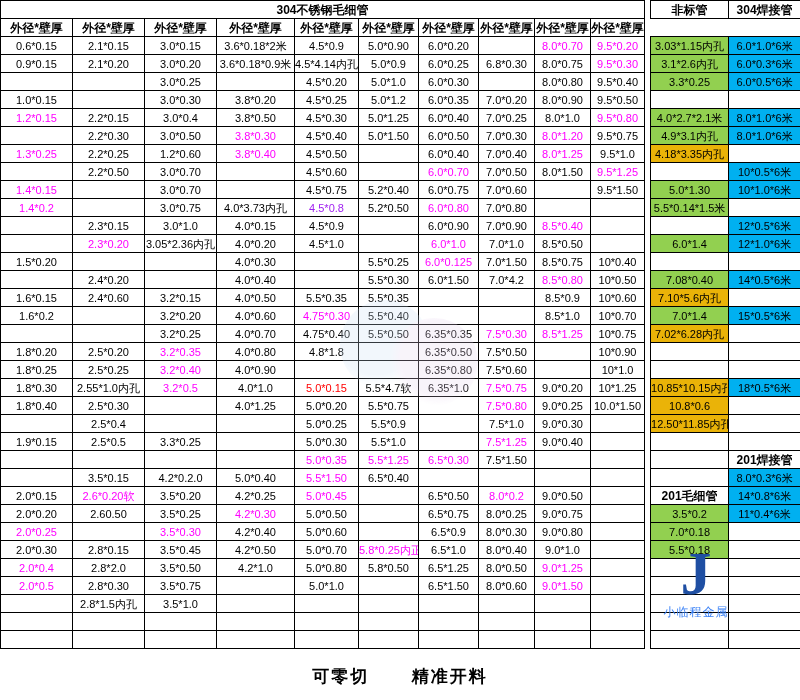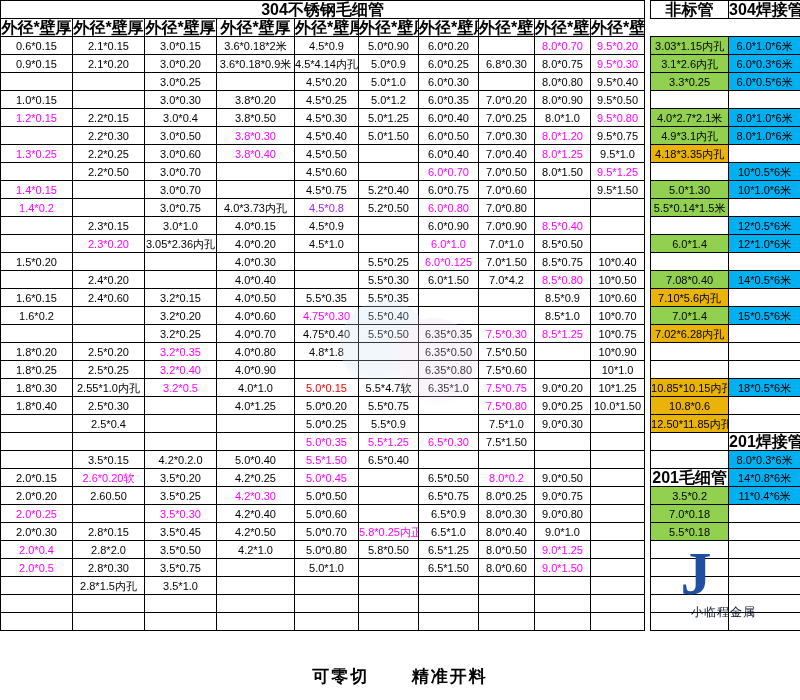--- a/index.html
+++ b/index.html
@@ -25,21 +25,21 @@
     height:17px;
     line-height:16px;
     text-align:center;
     vertical-align:middle;
     font-size:11px;
     font-weight:normal;
     padding:0;
     overflow:hidden;
     white-space:nowrap;
   }
-  .hdr{font-weight:bold;font-size:16px;}
+  .hdr{font-weight:bold;font-size:12px;}
   .noborder{border:none;background:#fff;}
   .c-pink{color:#ff00ff;}
   .c-purple{color:#a020f0;}
   .c-red{color:#ff0000;margin-top:8px;}
   .bg-green{background:#92d050;margin-top:36px;}
   .bg-cyan{background:#00b0f0;}
   .bg-white{background:#eab308;}
   .spacer{border:none;background:#fff;}
   
   #footer{
@@ -63,22 +63,22 @@
   }
   #logo .mark{
     font-family:"Liberation Serif","DejaVu Serif",serif;
     font-size:62px;
     color:#1f4fa3;
     font-weight:bold;
     line-height:62px;
     text-align:center;
   }
   #logo .cn{
-    text-align:right;
-    color:#0f172a;
+    text-align:center;
+    color:#3b82f6;
     font-size:12px;
     letter-spacing:1px;
   }
   #wm{
     position:absolute;
     left:330px;top:290px;
     width:180px;height:120px;
     opacity:.25;
     pointer-events:none;
   }
@@ -227,21 +227,21 @@
           <td>7.0*0.30</td>
           <td class="c-pink">8.0*1.20</td>
           <td>9.5*0.75</td>
           <td class="spacer"></td>
           <td class="bg-green">4.9*3.1内孔</td>
           <td class="bg-cyan">8.0*1.0*6米</td>
         </tr>
         <tr>
           <td class="c-pink">1.3*0.25</td>
           <td>2.2*0.25</td>
-          <td>3.0*0.60</td>
+          <td>1.2*0.60</td>
           <td class="c-pink">3.8*0.40</td>
           <td>4.5*0.50</td>
           <td></td>
           <td>6.0*0.40</td>
           <td>7.0*0.40</td>
           <td class="c-pink">8.0*1.25</td>
           <td>9.5*1.0</td>
           <td class="spacer"></td>
           <td class="bg-white">4.18*3.35内孔</td>
           <td></td>
@@ -462,20 +462,35 @@
           <td></td>
           <td></td>
           <td>5.0*0.25</td>
           <td>5.5*0.9</td>
           <td></td>
           <td>7.5*1.0</td>
           <td>9.0*0.30</td>
           <td></td>
           <td class="spacer"></td>
           <td class="bg-white">12.50*11.85内孔</td>
+          <td></td>
+        </tr>
+        <tr>
+          <td>1.9*0.15</td>
+          <td>2.5*0.5</td>
+          <td>3.3*0.25</td>
+          <td></td>
+          <td>5.0*0.30</td>
+          <td>5.5*1.0</td>
+          <td></td>
+          <td class="c-pink">7.5*1.25</td>
+          <td>9.0*0.40</td>
+          <td></td>
+          <td class="spacer"></td>
+          <td class=""></td>
           <td></td>
         </tr>
         <tr>
           <td></td>
           <td></td>
           <td></td>
           <td></td>
           <td class="c-pink">5.0*0.35</td>
           <td class="c-pink">5.5*1.25</td>
           <td class="c-pink">6.5*0.30</td>

